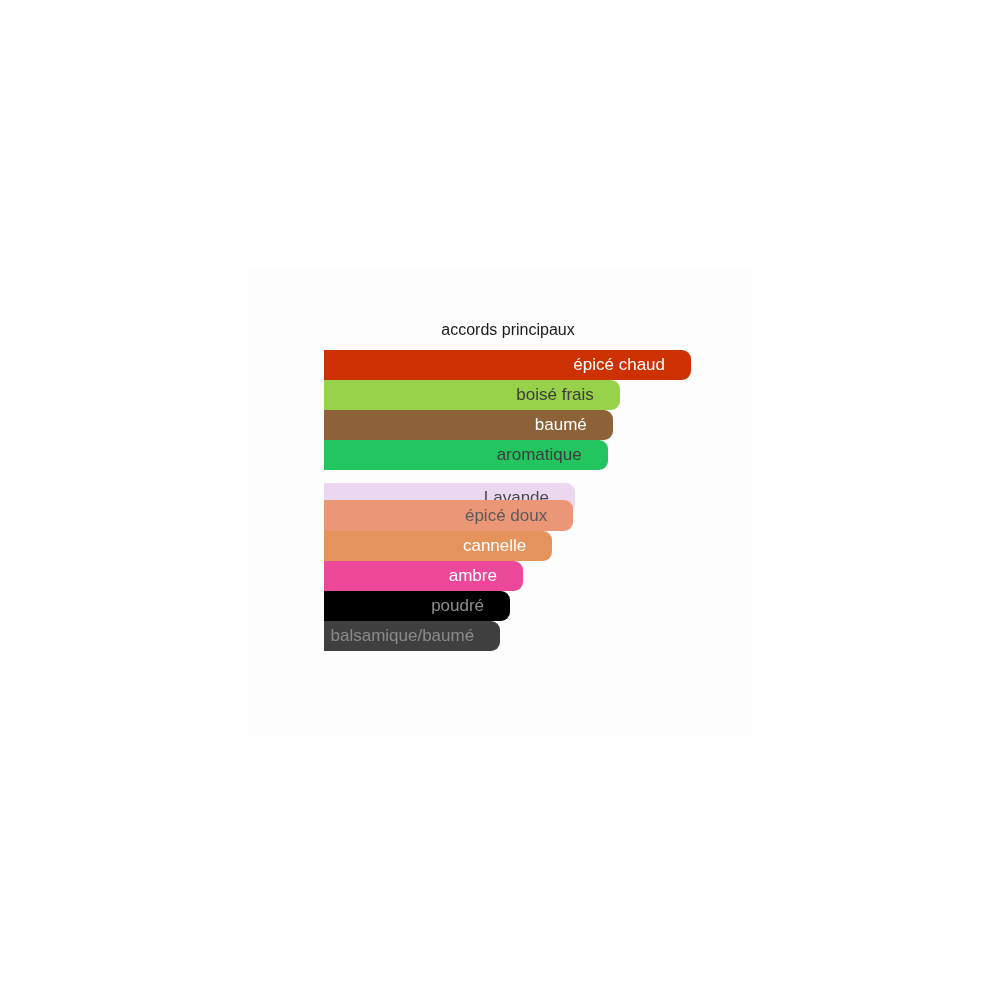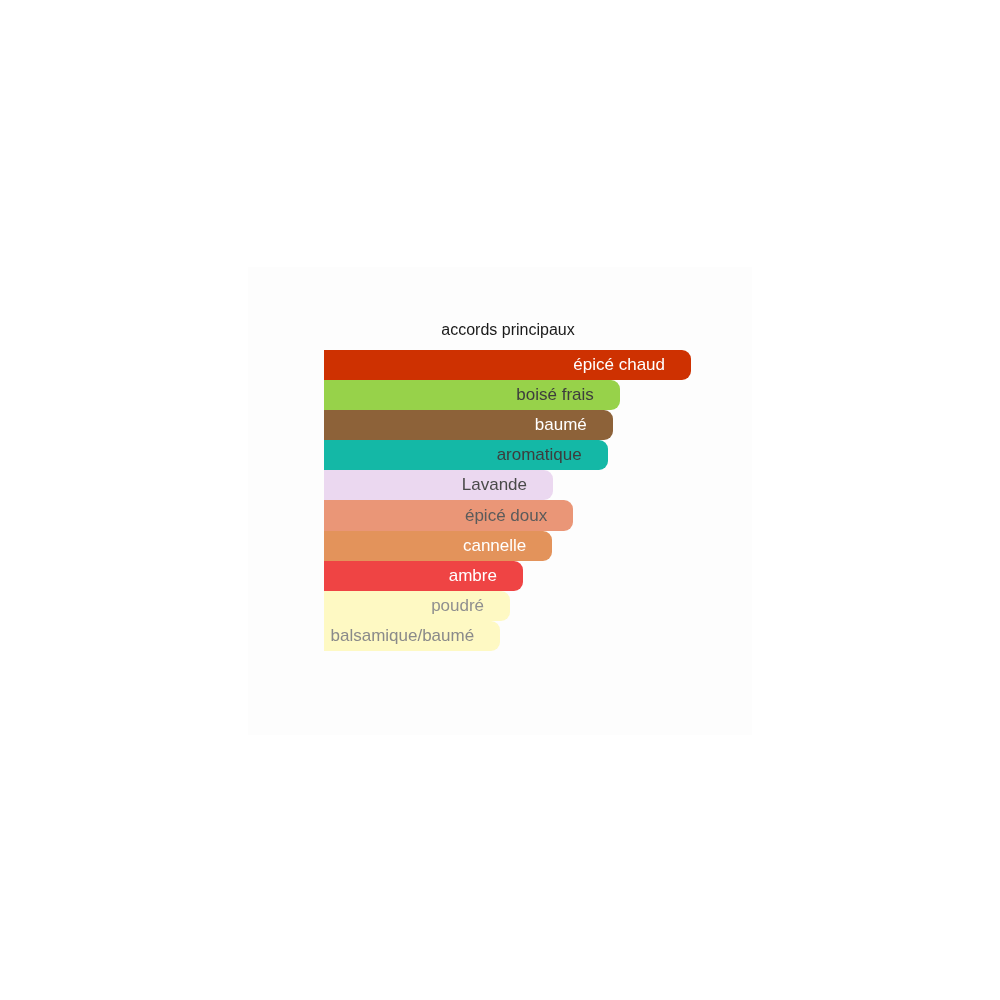--- a/index.html
+++ b/index.html
@@ -94,47 +94,47 @@
       <div class="bar" style="width: 295.8px; background: rgb(151, 210, 74);">
         <span class="bar-label" style="color: rgb(61, 61, 61);">boisé frais</span>
       </div>
     </div>
     <div class="bar-row">
       <div class="bar" style="width: 288.83px; background: rgb(141, 98, 57);">
         <span class="bar-label" style="color: rgb(255, 255, 255);">baumé</span>
       </div>
     </div>
     <div class="bar-row">
-      <div class="bar" style="width: 283.69px; background: #14b8a6;">
+      <div class="bar" style="width: 283.69px; background: #22c55e;">
         <span class="bar-label" style="color: rgb(61, 61, 61);">aromatique</span>
       </div>
     </div>
     <div class="bar-row">
-      <div class="bar" style="width: 229px; background: rgb(235, 216, 240);">
+      <div class="bar" style="width: 251px; background: rgb(235, 216, 240); margin-top: 13px;">
         <span class="bar-label" style="color: rgb(74, 74, 74);">Lavande</span>
       </div>
     </div>
     <div class="bar-row">
       <div class="bar" style="width: 249.19px; background: rgb(234, 150, 119); padding-left: 16px;">
         <span class="bar-label" style="color: rgb(91, 91, 91);">épicé doux</span>
       </div>
     </div>
     <div class="bar-row">
       <div class="bar" style="width: 228.27px; background: rgb(227, 147, 91);">
         <span class="bar-label" style="color: rgb(255, 255, 255);">cannelle</span>
       </div>
     </div>
     <div class="bar-row">
-      <div class="bar" style="width: 198.91px; background: #ef4444;">
+      <div class="bar" style="width: 198.91px; background: #ec4899;">
         <span class="bar-label" style="color: rgb(255, 255, 255);">ambre</span>
       </div>
     </div>
     <div class="bar-row">
-      <div class="bar" style="width: 186.07px; background: #fef9c3;">
+      <div class="bar" style="width: 186.07px; background: #000000;">
         <span class="bar-label" style="color: rgb(143, 143, 143);">poudré</span>
       </div>
     </div>
     <div class="bar-row">
-      <div class="bar" style="width: 176.16px; background: #fef9c3;">
+      <div class="bar" style="width: 176.16px; background: #404040;">
         <span class="bar-label" style="color: rgb(138, 138, 138);">balsamique/baumé</span>
       </div>
     </div>
   </div>
 
 </body></html>

